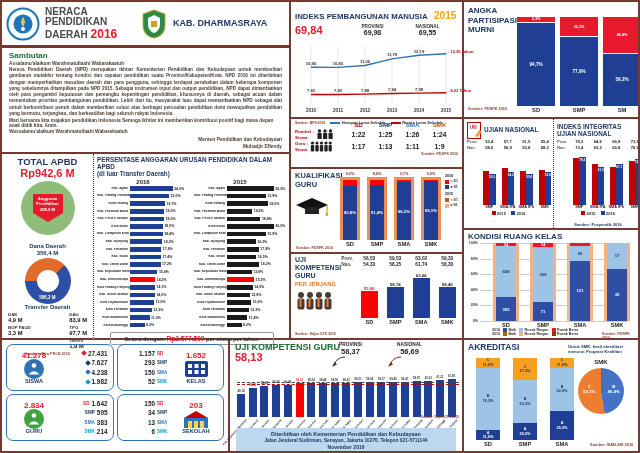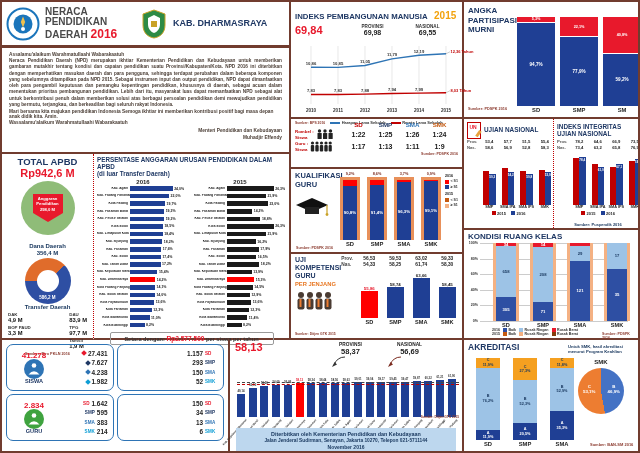--- a/index.html
+++ b/index.html
@@ -231,20 +231,21 @@
         <path d="M12 1 L23 5 V16 C23 24 18 28 12 29 C6 28 1 24 1 16 V5 Z" fill="#2E8B45" stroke="#C9A227" stroke-width="1"></path>
         <path d="M12 6 L18 9 V15 C18 20 15 23 12 24 C9 23 6 20 6 15 V9 Z" fill="#fff"></path>
         <rect x="9" y="12" width="6" height="6" fill="#C9A227"></rect>
       </svg>
     <div class="hreg">
       <div class="hreg1">KAB. DHARMASRAYA</div>
     </div>
   </div>
 
   <div id="sambutan" class="sec">
+    <div class="samb-title">Sambutan</div>
     <div class="samb-salam">Assalamu'alaikum Warahmatullaahi Wabarakaatuh</div>
     <div class="samb-body">Neraca Pendidikan Daerah (NPD) merupakan ikhtiar Kementerian Pendidikan dan Kebudayaan untuk memberikan gambaran mutakhir tentang kondisi dan capaian pendidikan suatu Provinsi/Kabupaten/Kota. NPD 2016 ini diterbitkan dengan memperhatikan masukan daerah dan para pengguna, sehingga terdapat perubahan dalam beberapa komponen yang sebelumnya ditampilkan pada NPD 2015. Sebagai instrumen input dan output pendidikan, NPD dapat dimanfaatkan oleh para pengambil keputusan dan pemangku kepentingan pendidikan, khususnya di daerah, sebagai acuan dalam menentukan prioritas pembangunan pendidikan. Lebih dari itu, masyarakat luas dapat memanfaatkan NPD sebagai alat untuk berkontribusi penuh dalam memberikan solusi atas berbagai persoalan pendidikan demi mewujudkan pendidikan yang bermutu, terjangkau, dan berkeadilan bagi seluruh rakyat Indonesia.</div>
     <div class="samb-salam">Mari bersama kita majukan pendidikan Indonesia Semoga ikhtiar ini memberikan kontribusi positif bagi masa depan anak didik kita. Amin.</div>
     <div class="samb-salam">Wassalamu'alaikum Warahmatullaahi Wabarakaatuh</div>
     <div class="samb-sign">
       <div>Menteri Pendidikan dan Kebudayaan</div>
       <div>Muhadjir Effendy</div>
     </div>
   </div>
 
@@ -1170,20 +1171,35 @@
             </div>
             <div class="card-row">
               <span class="cv">150</span>
               <span class="cl" style="color: rgb(46, 116, 181);">SMA</span>
             </div>
             <div class="card-row">
               <span class="cv">52</span>
               <span class="cl" style="color: rgb(15, 158, 213);">SMK</span>
             </div>
           </div>
+          <div class="card-main">
+            <div class="card-total">1.652</div>
+            <div class="card-ic">
+              <svg width="23" height="16">
+                <rect width="23" height="16" rx="2" fill="#1F3F94"></rect>
+                <rect x="3" y="3" width="4" height="4" fill="#fff"></rect>
+                <rect x="9.5" y="3" width="4" height="4" fill="#fff"></rect>
+                <rect x="16" y="3" width="4" height="4" fill="#fff"></rect>
+                <rect x="3" y="9" width="4" height="4" fill="#fff"></rect>
+                <rect x="9.5" y="9" width="4" height="4" fill="#fff"></rect>
+                <rect x="16" y="9" width="4" height="4" fill="#fff"></rect>
+              </svg>
+            </div>
+            <div class="card-lab">KELAS</div>
+          </div>
         </div>
         <div class="card">
           <div class="card-main">
             <div class="card-total">2.834</div>
             <div class="card-ic">
               <svg width="20" height="20">
                 <circle cx="10" cy="10" r="10" fill="#3FA33F"></circle>
                 <circle cx="10" cy="6.5" r="2.3" fill="#fff"></circle>
                 <path d="M4.5 15.5 Q10 9 15.5 15.5 Z" fill="#fff"></path>
               </svg>
@@ -1221,26 +1237,40 @@
             </div>
             <div class="card-row">
               <span class="cv">13</span>
               <span class="cl" style="color: rgb(46, 116, 181);">SMA</span>
             </div>
             <div class="card-row">
               <span class="cv">6</span>
               <span class="cl" style="color: rgb(15, 158, 213);">SMK</span>
             </div>
           </div>
+          <div class="card-main">
+            <div class="card-total">203</div>
+            <div class="card-ic">
+              <svg width="24" height="17">
+                <polygon points="12,0 24,7 0,7" fill="#C00000"></polygon>
+                <rect y="7" width="24" height="10" fill="#2E74B5"></rect>
+                <rect x="4" y="10" width="4" height="7" fill="#FFD34D"></rect>
+                <rect x="10" y="10" width="4" height="7" fill="#FFD34D"></rect>
+                <rect x="16" y="10" width="4" height="7" fill="#FFD34D"></rect>
+              </svg>
+            </div>
+            <div class="card-lab">SEKOLAH</div>
+          </div>
         </div>
       </div>
   </div>
 
   <div id="ukgd" class="sec">
     <div class="ukgd-head">
+      <div class="ukgd-t">UJI KOMPETENSI GURU</div>
       <div class="ukgd-local">58,13</div>
       <div class="ukgd-stat" style="left:104px">
         <div class="ukgd-sl">PROVINSI</div>
         <div class="ukgd-sv">58,37</div>
       </div>
       <div class="ukgd-stat" style="left:162px">
         <div class="ukgd-sl">NASIONAL</div>
         <div class="ukgd-sv">56,69</div>
       </div>
       <svg class="ukgd-arrow" style="left:96px;top:13px" width="16" height="13">

